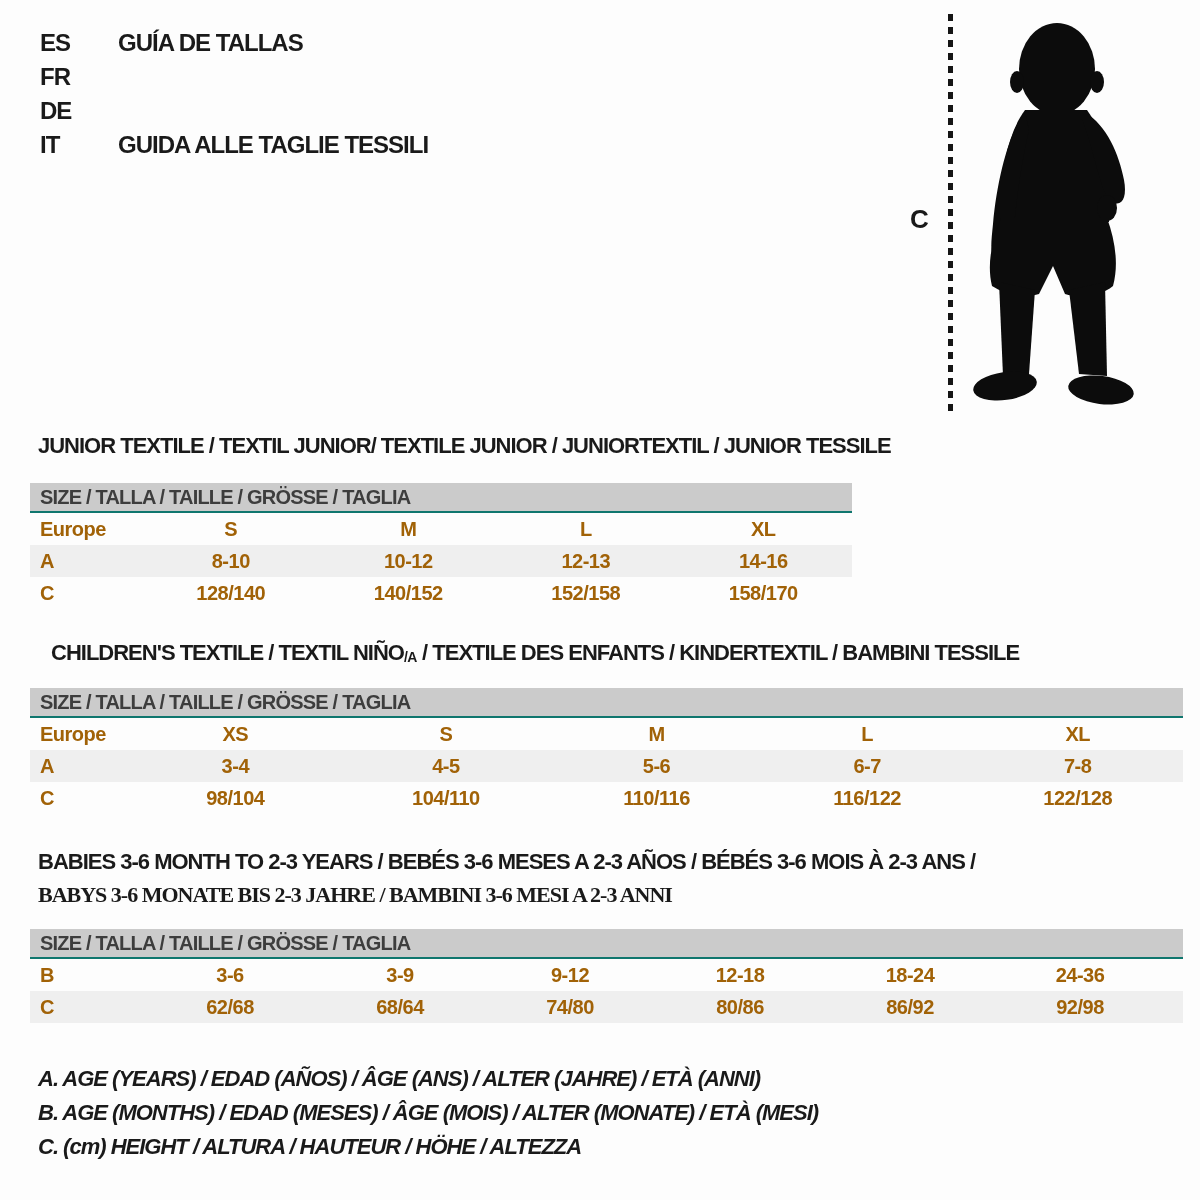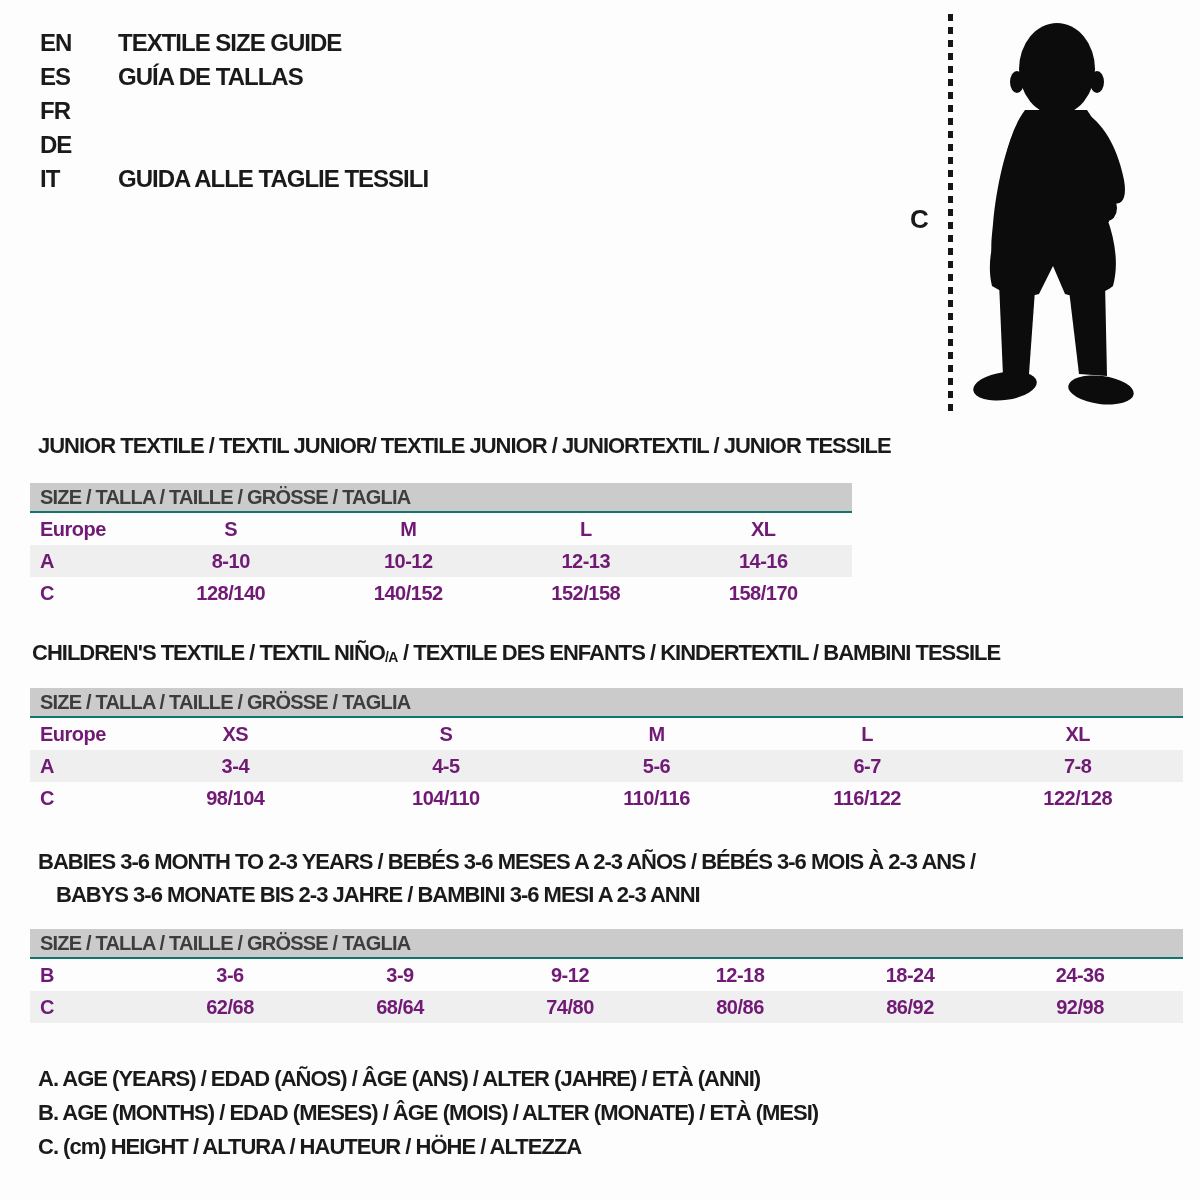--- a/index.html
+++ b/index.html
@@ -21,21 +21,21 @@
   .legend-line { font-weight:700; font-size:22px; letter-spacing:-1px; height:34px; white-space:nowrap; }
 
   
   .t-header {
     height:30px; background:#cbcbcb; border-bottom:2px solid #0f766e;
     display:flex; align-items:center; padding-left:10px; box-sizing:border-box;
     font-weight:700; font-size:20px; letter-spacing:-0.8px; color:#3d3d3d;
   }
   .t-row {
     height:32px; display:flex; align-items:center;
-    font-weight:700; font-size:20px; letter-spacing:-0.5px; color:#701a75;
+    font-weight:700; font-size:20px; letter-spacing:-0.5px; color:#a16207;
   }
   .t-row.shaded { background:#efefef; }
   .t-label { padding-left:10px; box-sizing:border-box; }
   .t-cell { flex:1; text-align:center; }
   .t1 .t-label { width:112px; }
   .t2 .t-label { width:100px; }
   .t3 .t-label { width:115px; }
   .t3 .t-row { padding-right:18px; box-sizing:border-box; }
 
   
@@ -43,24 +43,20 @@
     left:46px; top:6px; width:5px; height:402px;
     background-image:repeating-linear-gradient(to bottom, #151515 0px, #151515 7px, transparent 7px, transparent 13px);
   }
   .figure-c { left:8px; top:196px; font-weight:700; font-size:26px; }
   .silhouette { left:63px; top:6px; }
 </style>
 </head>
 <body>
 
 <div class="abs" style="left:40px; top:26px;">
-  <div class="lang-row">
-    <span class="lang-code">EN</span>
-    <span class="lang-label">TEXTILE SIZE GUIDE</span>
-  </div>
   <div class="lang-row">
     <span class="lang-code">ES</span>
     <span class="lang-label">GUÍA DE TALLAS</span>
   </div>
   <div class="lang-row">
     <span class="lang-code">FR</span>
   </div>
   <div class="lang-row">
     <span class="lang-code">DE</span>
   </div>
@@ -111,21 +107,21 @@
   </div>
   <div class="t-row">
     <span class="t-label">C</span>
     <span class="t-cell">128/140</span>
     <span class="t-cell">140/152</span>
     <span class="t-cell">152/158</span>
     <span class="t-cell">158/170</span>
   </div>
 </div>
 
-<div class="abs section-title" style="left:32px; top:640px;">
+<div class="abs section-title" style="left:51px; top:640px;">
   <span>CHILDREN'S TEXTILE / TEXTIL NIÑO</span><span class="title-sub">/A</span><span> / TEXTILE DES ENFANTS / KINDERTEXTIL / BAMBINI TESSILE</span>
 </div>
 
 <div class="abs t2" style="left:30px; top:688px; width:1153px;">
   <div class="t-header">SIZE / TALLA / TAILLE / GRÖSSE / TAGLIA</div>
   <div class="t-row">
     <span class="t-label">Europe</span>
     <span class="t-cell">XS</span>
     <span class="t-cell">S</span>
     <span class="t-cell">M</span>
@@ -144,21 +140,21 @@
     <span class="t-label">C</span>
     <span class="t-cell">98/104</span>
     <span class="t-cell">104/110</span>
     <span class="t-cell">110/116</span>
     <span class="t-cell">116/122</span>
     <span class="t-cell">122/128</span>
   </div>
 </div>
 
 <div class="abs section-title" style="left:38px; top:849px;">BABIES 3-6 MONTH TO 2-3 YEARS / BEBÉS 3-6 MESES A 2-3 AÑOS / BÉBÉS 3-6 MOIS À 2-3 ANS /</div>
-<div class="abs section-title" style="left:56px; top:882px;">BABYS 3-6 MONATE BIS 2-3 JAHRE / BAMBINI 3-6 MESI A 2-3 ANNI</div>
+<div class="abs section-title" style="left:38px; top:882px;font-family:Liberation Serif, serif;">BABYS 3-6 MONATE BIS 2-3 JAHRE / BAMBINI 3-6 MESI A 2-3 ANNI</div>
 
 <div class="abs t3" style="left:30px; top:929px; width:1153px;">
   <div class="t-header">SIZE / TALLA / TAILLE / GRÖSSE / TAGLIA</div>
   <div class="t-row">
     <span class="t-label">B</span>
     <span class="t-cell">3-6</span>
     <span class="t-cell">3-9</span>
     <span class="t-cell">9-12</span>
     <span class="t-cell">12-18</span>
     <span class="t-cell">18-24</span>
@@ -168,17 +164,17 @@
     <span class="t-label">C</span>
     <span class="t-cell">62/68</span>
     <span class="t-cell">68/64</span>
     <span class="t-cell">74/80</span>
     <span class="t-cell">80/86</span>
     <span class="t-cell">86/92</span>
     <span class="t-cell">92/98</span>
   </div>
 </div>
 
-<div class="abs" style="left:38px; top:1066px;">
+<div class="abs" style="left:38px; top:1066px;font-style:italic;">
   <div class="legend-line">A. AGE (YEARS) / EDAD (AÑOS) / ÂGE (ANS) / ALTER (JAHRE) / ETÀ (ANNI)</div>
   <div class="legend-line">B. AGE (MONTHS) / EDAD (MESES) / ÂGE (MOIS) / ALTER (MONATE) / ETÀ (MESI)</div>
   <div class="legend-line">C. (cm) HEIGHT / ALTURA / HAUTEUR / HÖHE / ALTEZZA</div>
 </div>
 
 </body></html>

